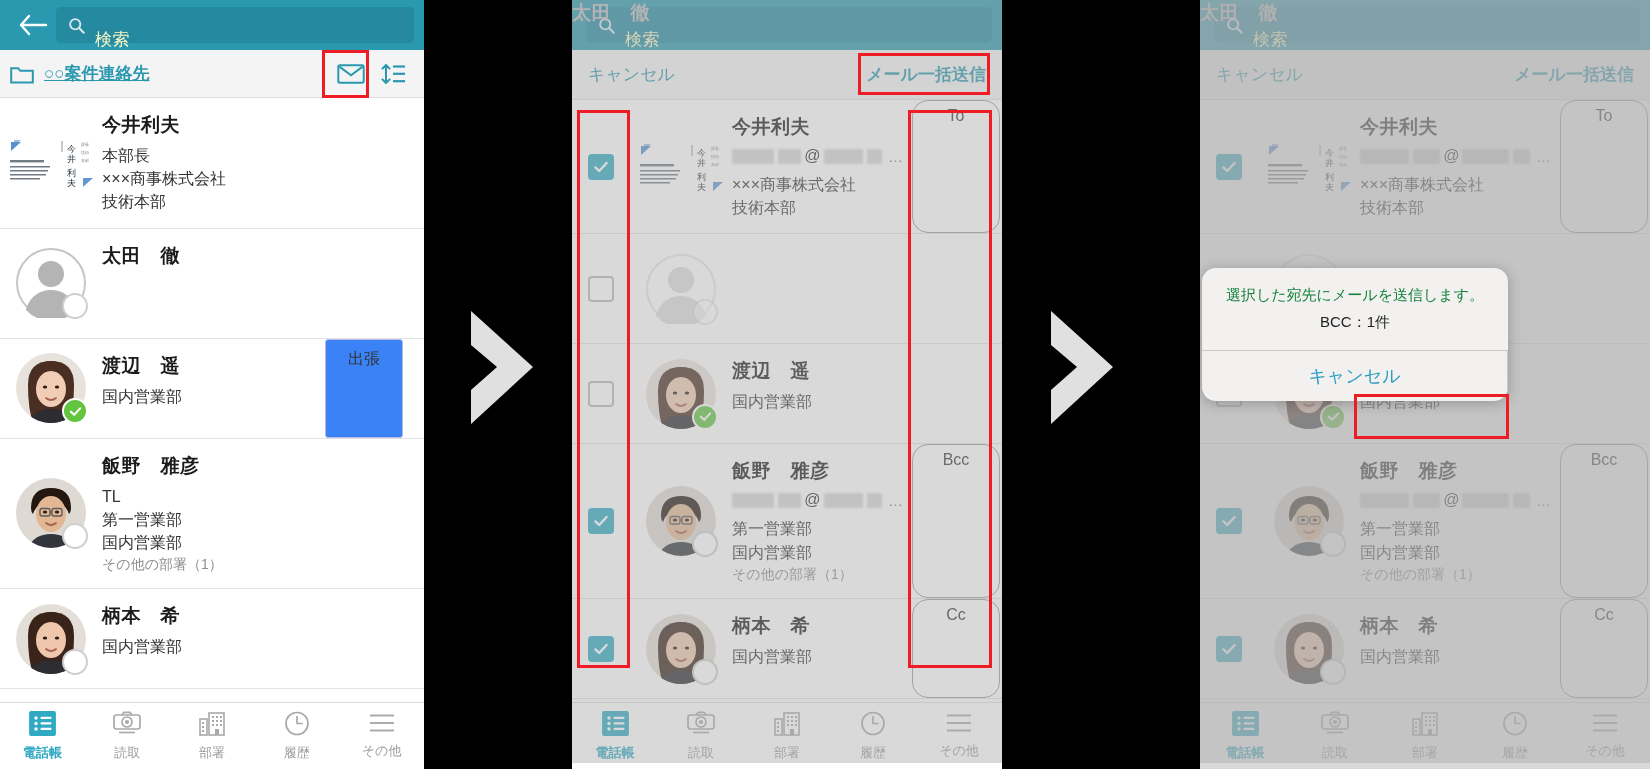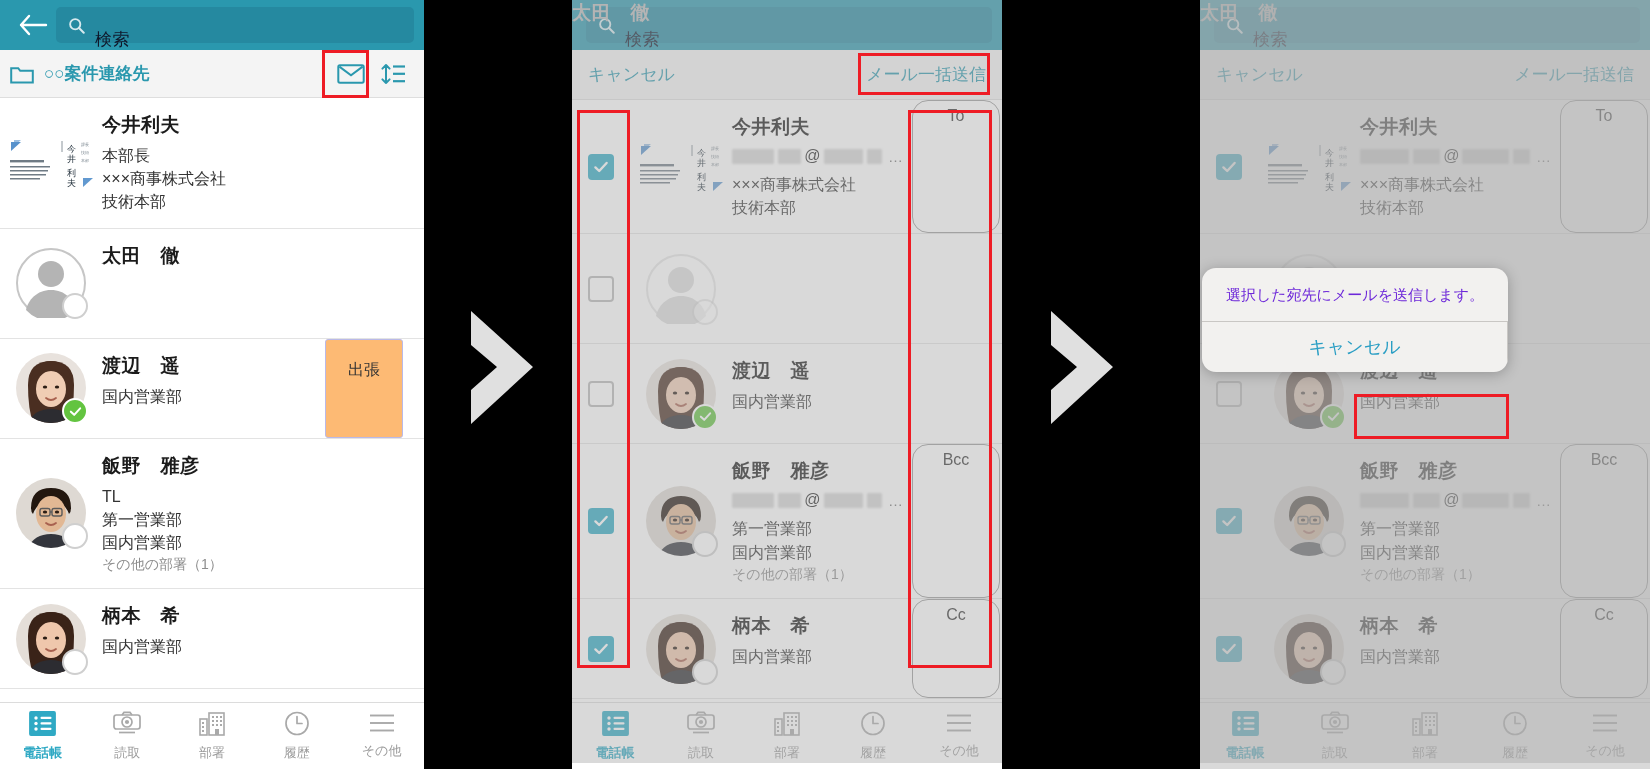--- a/index.html
+++ b/index.html
@@ -15,32 +15,32 @@
   #panel1{left:0;width:424px;}
   #panel2{left:572px;width:430px;}
   #panel3{left:1200px;width:450px;}
 
   
   .searchbar{height:50px;background:#2a98ae;display:flex;align-items:center;padding:0 10px;box-sizing:border-box;}
   .backarrow{width:46px;height:40px;display:flex;align-items:center;justify-content:center;flex:0 0 auto;}
   .backarrow svg{display:block;}
   .searchfield{flex:1 1 auto;height:36px;background:#2589a0;border-radius:5px;display:flex;align-items:center;padding:0 12px;box-sizing:border-box;gap:10px;}
   .searchfield .mag{flex:0 0 auto;display:flex;}
-  .searchfield .ph{color:#0f172a;font-size:17px;letter-spacing:.5px;margin-top:29px;}
+  .searchfield .ph{color:#fef9c3;font-size:17px;letter-spacing:.5px;margin-top:29px;}
 
   
   .folderbar{height:48px;background:#f4f4f4;border-bottom:1px solid #dedede;display:flex;align-items:center;padding:0 10px;box-sizing:border-box;}
   .folderbar .ficon{flex:0 0 auto;display:flex;margin-right:10px;}
-  .folderbar .ftitle{flex:1 1 auto;color:#2a98ae;font-size:17px;font-weight:bold;}
+  .folderbar .ftitle{flex:1 1 auto;color:#2a98ae;font-size:17px;font-weight:bold;text-decoration:underline;}
   .iconbtn{width:42px;height:42px;display:flex;align-items:center;justify-content:center;flex:0 0 auto;}
 
   
   .actionbar{height:50px;background:#f4f4f4;border-bottom:1px solid #dedede;display:flex;align-items:center;justify-content:space-between;padding:0 16px;box-sizing:border-box;}
   .actionbar .lnk{color:#2a98ae;font-size:17px;}
-  .actionbar .lnk.bold{font-weight:normal;}
+  .actionbar .lnk.bold{font-weight:bold;}
 
   
   .list{background:#fff;}
   .row{display:flex;align-items:flex-start;border-bottom:1px solid #e3e3e3;box-sizing:border-box;background:#fff;padding:0;}
   .cbcol{width:58px;flex:0 0 auto;display:flex;align-items:center;justify-content:center;align-self:stretch;}
   .cb{width:26px;height:26px;border-radius:4px;box-sizing:border-box;display:flex;align-items:center;justify-content:center;}
   .cb.on{background:#2fa9c4;}
   .cb.off{background:#fff;border:2px solid #b9b9b9;}
   .cb.on svg{display:block;}
   .avcol{width:102px;flex:0 0 auto;display:flex;align-items:center;justify-content:center;align-self:stretch;position:relative;}
@@ -58,40 +58,40 @@
   .at{font-size:16px;color:#2b2b2b;margin:0 3px;}
   .dots{font-size:15px;color:#777;margin-left:6px;letter-spacing:1px;}
   .badge{position:absolute;width:26px;height:26px;border-radius:50%;right:-2px;bottom:-1px;box-sizing:border-box;}
   .badge.ring{background:#fff;border:2px solid #cfcfcf;}
   .badge.green{background:#63c440;border:2px solid #fff;display:flex;align-items:center;justify-content:center;}
   .avwrap{position:relative;width:70px;height:70px;}
 
   .card{width:92px;height:58px;position:relative;}
 
   .tag{min-width:58px;padding:6px 14px;border:1px solid #9b9b9b;border-radius:16px;font-size:16px;color:#333;text-align:center;background:#fff;}
-  .pillbtn{border:1px solid #b9b9e8;border-radius:3px;background:#fdba74;padding:20px 22px;font-size:16px;color:#333;}
+  .pillbtn{border:1px solid #b9b9e8;border-radius:3px;background:#3b82f6;padding:9px 22px;font-size:16px;color:#333;}
 
   
   .tabbar{position:absolute;bottom:0;left:0;right:0;height:66px;background:#fff;border-top:1px solid #dcdcdc;display:flex;align-items:center;}
   .tab{flex:1 1 0;display:flex;flex-direction:column;align-items:center;justify-content:center;gap:4px;}
   .tab .lbl{font-size:13px;color:#9a9a9a;text-align:right;}
   .tab.active .lbl{color:#2fa9c4;font-weight:bold;}
 
   
   .hl{position:absolute;border:3px solid #ee1c25;box-sizing:border-box;pointer-events:none;z-index:40;}
 
   
   .arrow{position:absolute;z-index:5;}
 
   
   .dim{position:absolute;inset:0;background:rgba(170,170,170,.45);z-index:20;}
   .dialog{position:absolute;z-index:30;background:#f2f1ef;border-radius:14px;overflow:hidden;
           box-shadow:0 2px 14px rgba(0,0,0,.25);text-align:center;}
   .dlg-body{padding:18px 16px 16px;}
-  .dlg-title{font-size:15px;color:#6d28d9;}
+  .dlg-title{font-size:15px;color:#15803d;margin-bottom:6px;}
   .dlg-cnt{font-size:15px;color:#222;line-height:1.5;}
   .dlg-actions{display:flex;border-top:1px solid #c9c7c4;}
   .dlg-btn{flex:1 1 0;padding:13px 0;font-size:18px;color:#2a9ec4;}
   .dlg-sep{width:1px;background:#c9c7c4;}
 </style>
 </head>
 <body>
 
 <div class="stage">
 
@@ -905,20 +905,21 @@
             </svg></span>
         <span class="lbl">その他</span>
         </div>
       </div>
 
     <div class="dim"></div>
 
     <div class="dialog" style="left:2px;top:268px;width:306px;">
       <div class="dlg-body">
         <div class="dlg-title">選択した宛先にメールを送信します。</div>
+        <div class="dlg-cnt">BCC：1件</div>
       </div>
       <div class="dlg-actions">
         <div class="dlg-btn">キャンセル</div>
         <div class="dlg-sep"></div>
       </div>
     </div>
   </div>
 
   <svg class="arrow" style="left:455px;top:305px;" width="90" height="125" viewBox="0 0 90 125">
     <path d="M16 6 L78 62 L16 119 L16 85 L42 62 L16 40 Z" fill="#e0e0e0"></path>

